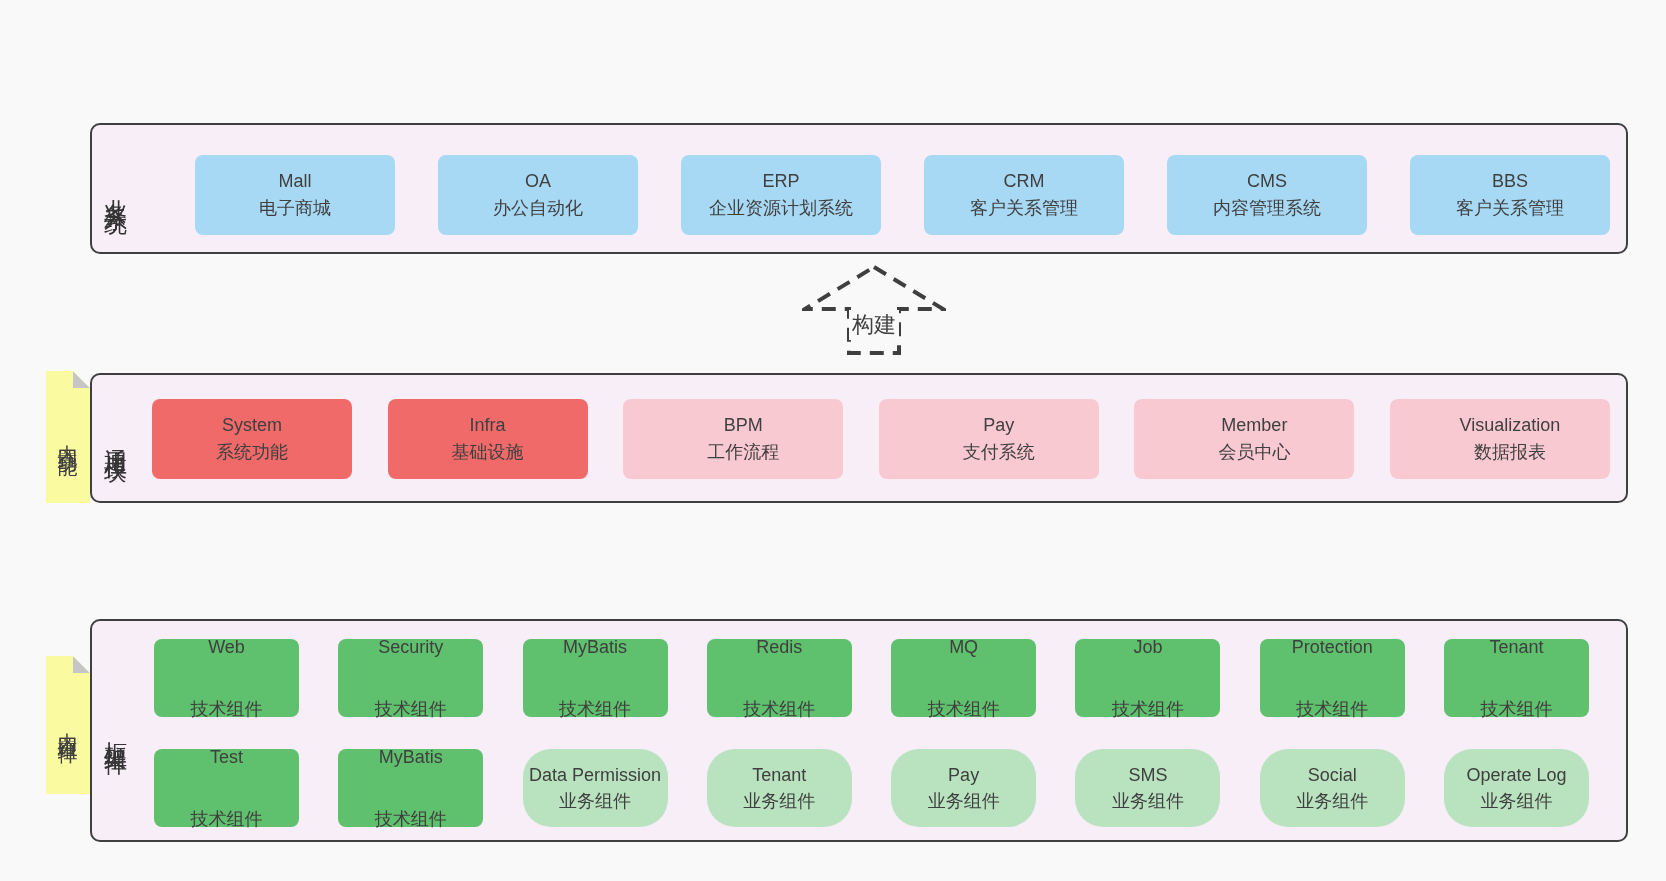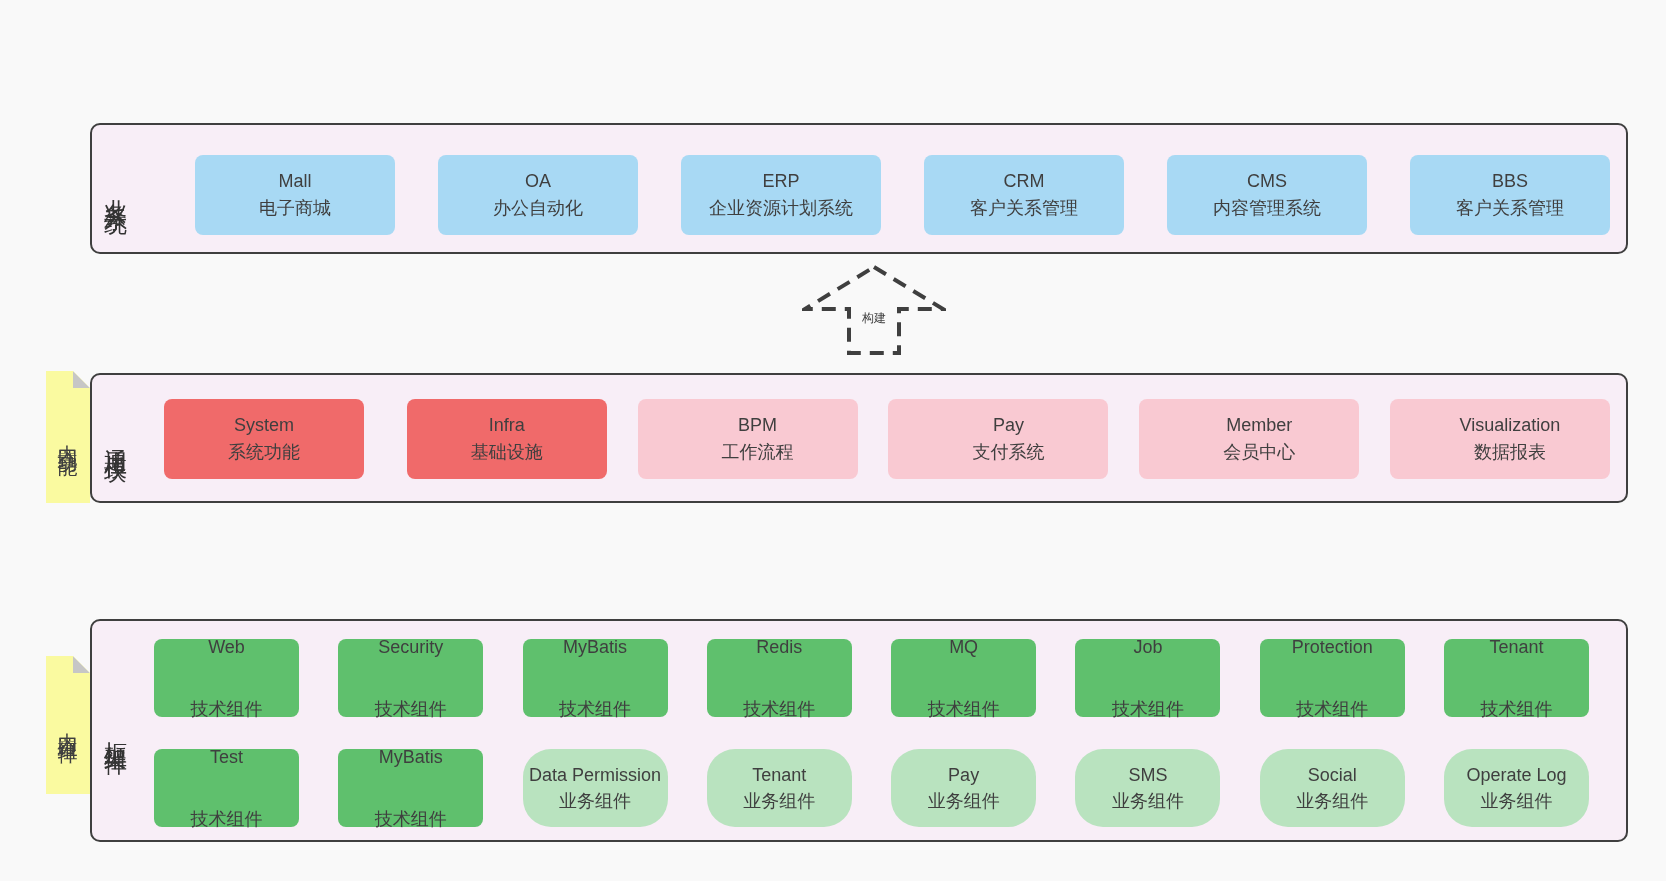--- a/index.html
+++ b/index.html
@@ -24,21 +24,21 @@
   .panel-business .row-6{top:30px;padding-left:43px;}
   .panel-modules  .row-6{top:24px;}
   .row-comp-1{top:18px;}
   .row-comp-2{top:128px;}
 
   .box{border-radius:8px;display:flex;flex-direction:column;justify-content:center;
        align-items:center;text-align:center;line-height:27px;font-size:18px;}
   .row-6 .box{width:200px;height:80px;}
   .row-8 .box{width:145px;height:78px;line-height:26px;padding:0 2px;box-sizing:border-box;}
   .blue {background:#a8d9f4;}
-  .red  {background:#f06a6a;margin-left:12px;}
+  .red  {background:#f06a6a;}
   .pink {background:#f9c9d2;padding-left:20px;}
   .green{background:#5fc06d;gap:36px;}
   .lgreen{background:#b9e3bf;border-radius:28px;}
   .bn,.bd{display:block;}
 
   
   .sticky{position:absolute;left:46px;width:44px;background:#fafaa0;z-index:1;
       clip-path:polygon(0 0,calc(100% - 17px) 0,100% 17px,100% 100%,0 100%);}
   .sticky-modules   {top:371px;height:132px;}
   .sticky-components{top:656px;height:138px;}
@@ -48,21 +48,21 @@
       writing-mode:vertical-rl;text-orientation:upright;font-size:20px;
       letter-spacing:4px;color:#3f3f3f;line-height:1;}
 
   
   .arrow{position:absolute;width:144px;height:92px;z-index:0;}
   .arrow-build    {left:802px;top:264px;}
   .arrow-implement{left:820px;top:512px;}
   .arrow svg{display:block;}
   .arrow polygon{fill:none;stroke:#3f3f3f;stroke-width:4;stroke-dasharray:14 9;}
   .arrow-label{position:absolute;left:50%;top:46px;transform:translateX(-50%);
-      background:#f9f9f9;padding:0 3px;font-size:12px;white-space:nowrap;}
+      background:#f9f9f9;padding:0 3px;font-size:22px;white-space:nowrap;}
 </style>
 </head>
 <body>
 
 <div class="canvas">
 
   <section class="panel panel-business">
     <div class="layer-label">业务系统</div>
     <div class="row row-6">
       <div class="box blue">

